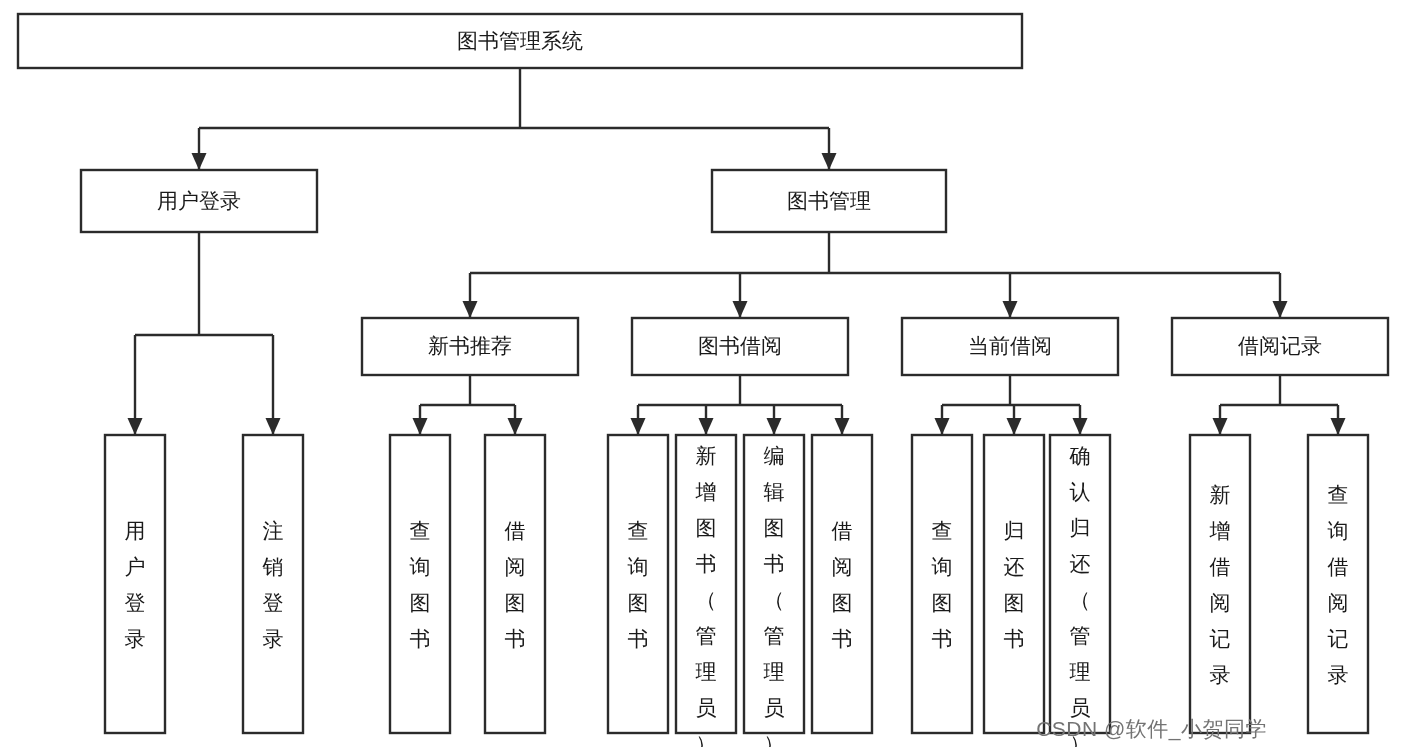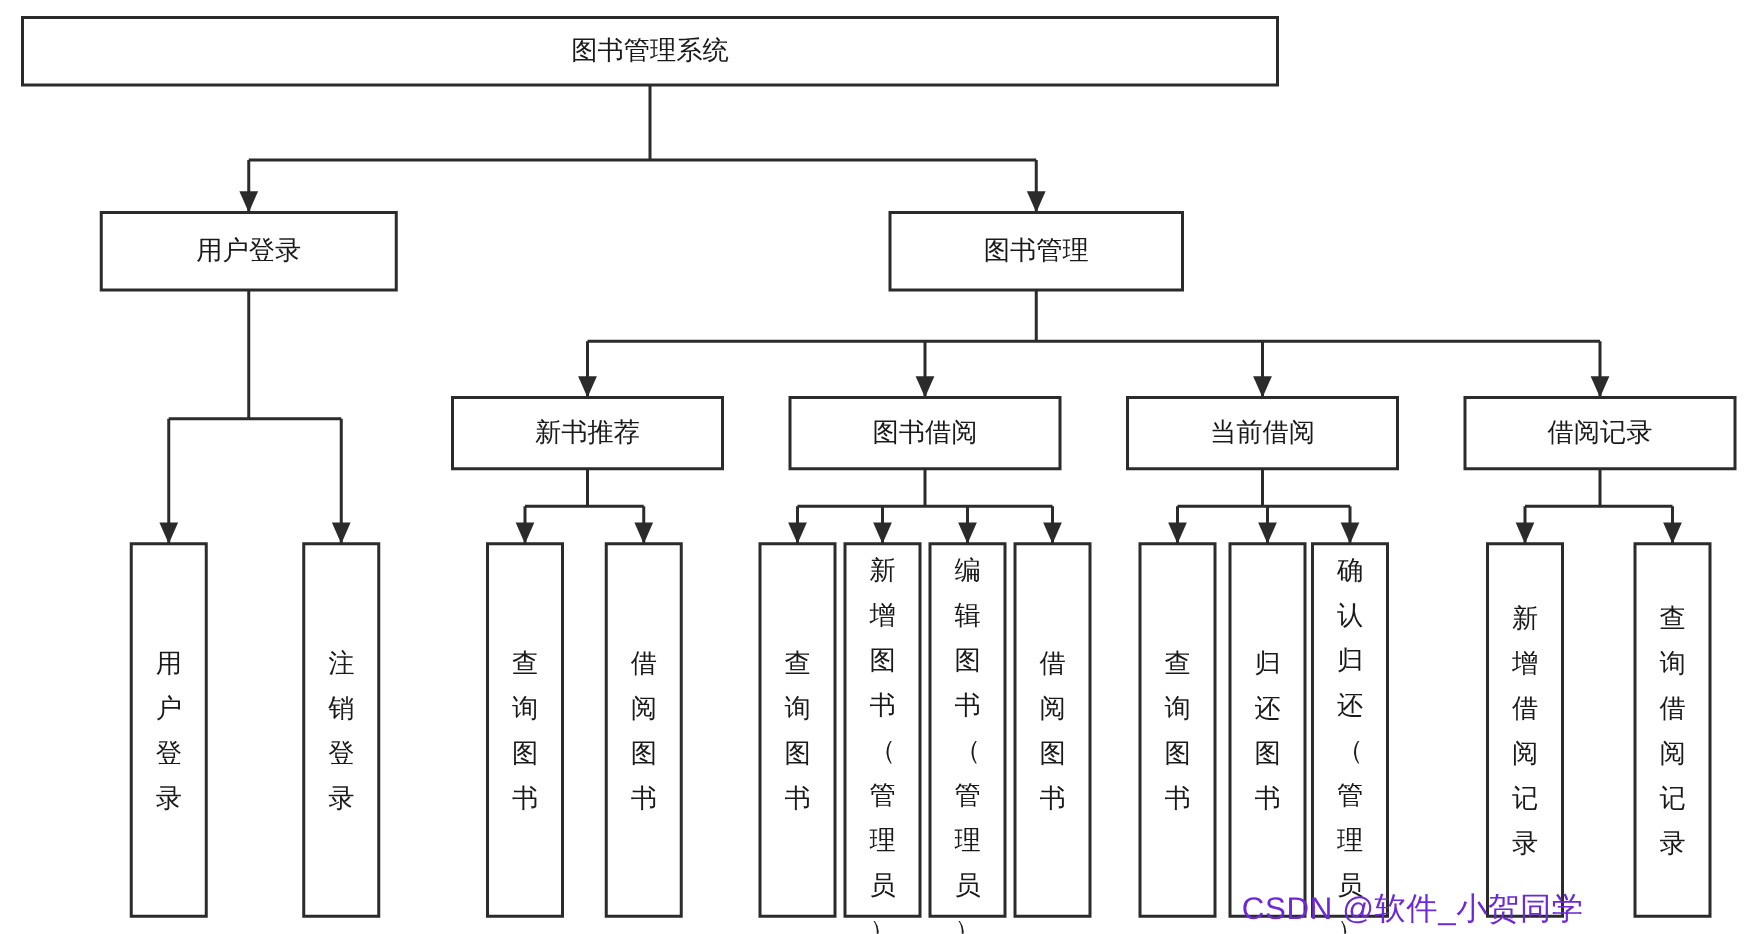--- a/index.html
+++ b/index.html
@@ -51,22 +51,22 @@
   }
   .arrow-head {
     fill: #2b2b2b;
     stroke: none;
   }
   .watermark {
     position: absolute;
     right: 8px;
     bottom: 4px;
     font-family: "Liberation Sans", "DejaVu Sans", sans-serif;
-    font-size: 25px;
-    color: #6d28d9;
+    font-size: 21px;
+    color: #737373;
     white-space: nowrap;
     letter-spacing: 0.5px;
     pointer-events: none;
   }
 </style>
 </head>
 <body>
 
 <div id="diagram-root">
   <svg class="diagram" viewBox="0 0 1405 747" xmlns="http://www.w3.org/2000/svg">

